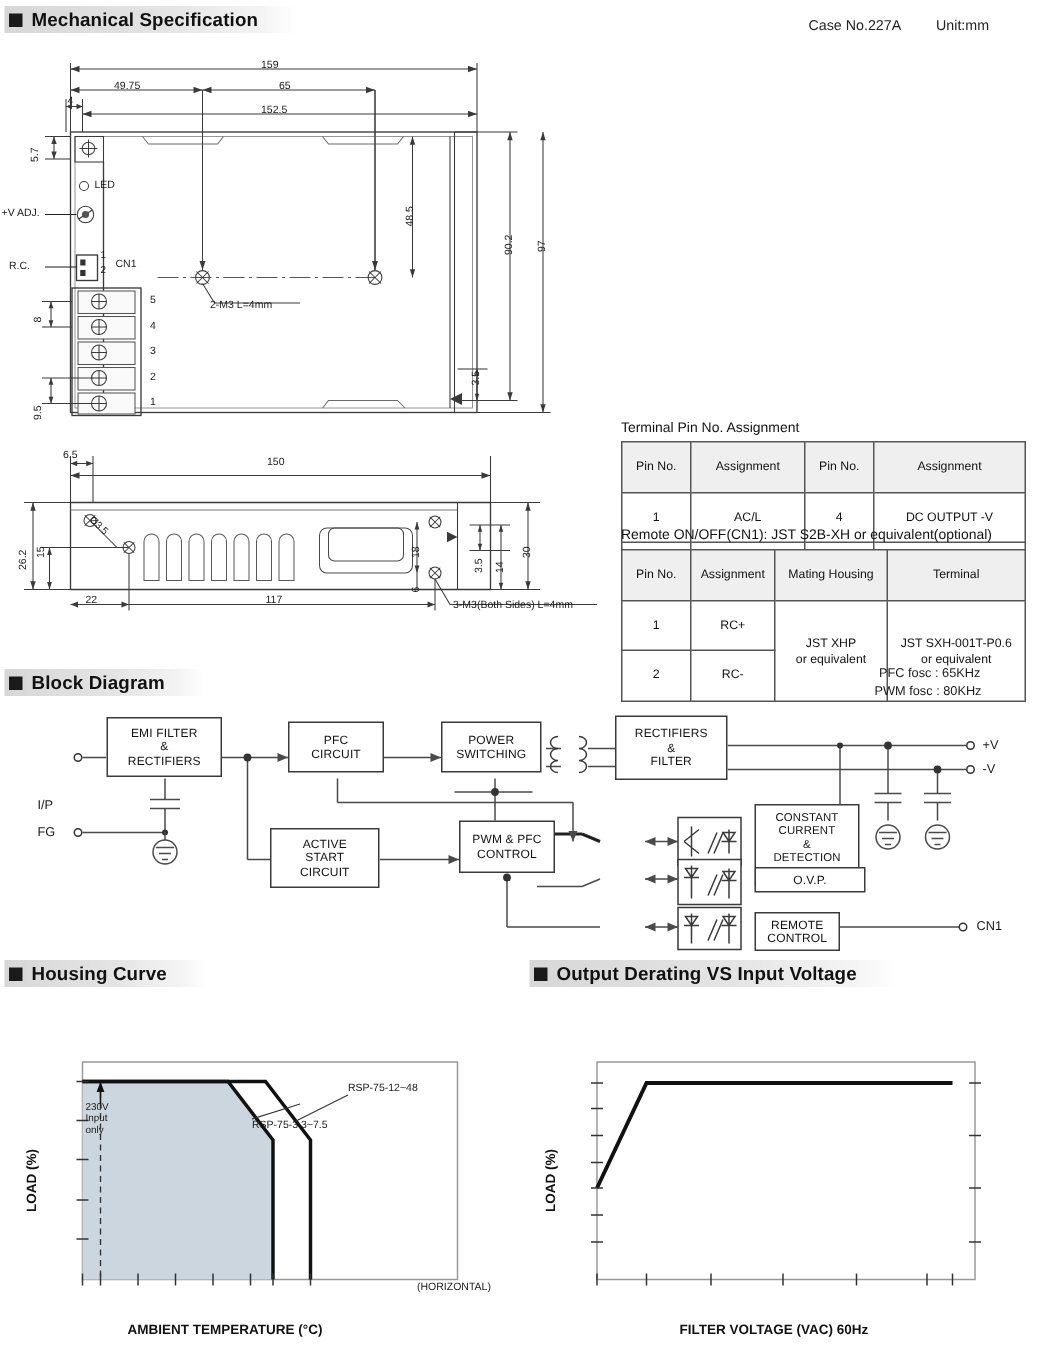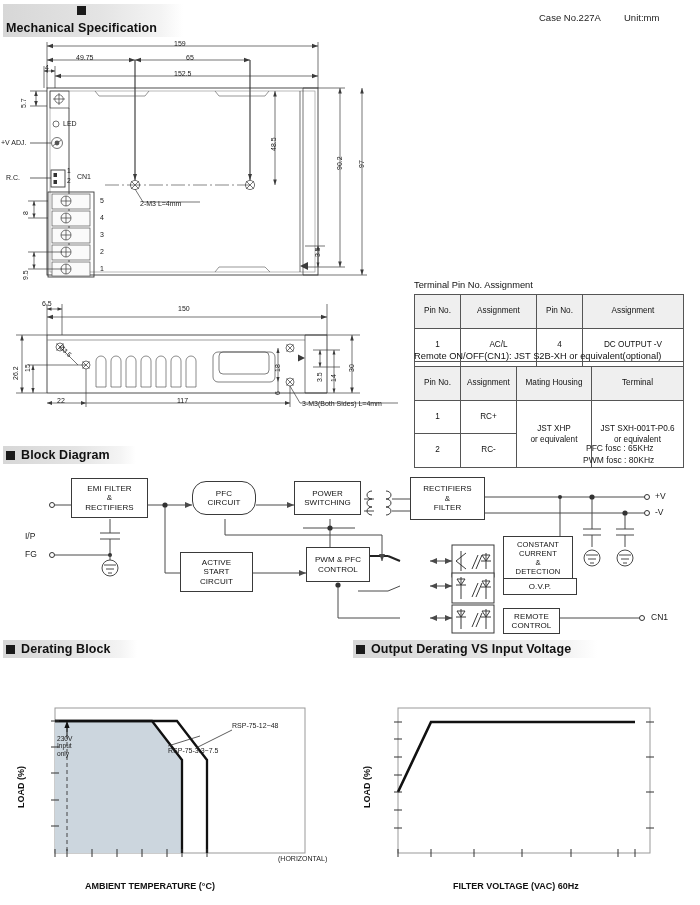--- a/index.html
+++ b/index.html
@@ -114,21 +114,21 @@
     color: #111;
     white-space: nowrap;
   }
   svg { display: block; }
 </style>
 </head>
 <body>
 
 <div id="page">
 
-  <div class="sec-head" style="left:3px; top:4px;flex-direction:column;">
+  <div class="sec-head" style="left:3px; top:4px;">
     <span class="sq"></span>
     <span class="txt">Mechanical Specification</span>
   </div>
   <div class="hdr-right" style="left:539px; top:12px;">Case No.227A</div>
   <div class="hdr-right" style="left:624px; top:12px;">Unit:mm</div>
 
   <svg width="400" height="250" style="position:absolute; left:0; top:30px;">
     <g stroke="#3a3a3a" fill="none" stroke-width="0.7">
 
       <line x1="47" y1="12" x2="47" y2="58"></line>
@@ -588,21 +588,21 @@
       <rect x="452" y="132" width="42" height="28" fill="#fff"></rect>
       <path d="M461 136 v20 M456 144 h10 M461 144 l-4 -6 h8 z" fill="#fff"></path>
       <path d="M472 154 l6 -14 M476 154 l6 -14"></path>
       <path d="M486 136 v20 M481 144 h10 M486 144 l-4 -6 h8 z" fill="#fff"></path>
     </g>
   </svg>
 
   <div class="blk" style="left:71px; top:478px; width:77px; height:40px;">
     <span>EMI FILTER<br>&amp;<br>RECTIFIERS</span>
   </div>
-  <div class="blk" style="left:192px; top:481px; width:64px; height:34px;border-radius:14px;">
+  <div class="blk" style="left:192px; top:481px; width:64px; height:34px;">
     <span>PFC<br>CIRCUIT</span>
   </div>
   <div class="blk" style="left:294px; top:481px; width:67px; height:34px;">
     <span>POWER<br>SWITCHING</span>
   </div>
   <div class="blk" style="left:410px; top:477px; width:75px; height:43px;">
     <span>RECTIFIERS<br>&amp;<br>FILTER</span>
   </div>
   <div class="blk" style="left:180px; top:552px; width:73px; height:40px;">
     <span>ACTIVE<br>START<br>CIRCUIT</span>
@@ -626,21 +626,21 @@
   <div class="t s85" style="left:25px; top:550px;">FG</div>
   <div class="term" style="left:644px; top:494px;"></div>
   <div class="t s85" style="left:655px; top:492px;">+V</div>
   <div class="term" style="left:644px; top:510px;"></div>
   <div class="t s85" style="left:655px; top:508px;">-V</div>
   <div class="term" style="left:639px; top:615px;"></div>
   <div class="t s85" style="left:651px; top:613px;">CN1</div>
 
   <div class="sec-head" style="left:3px; top:640px;">
     <span class="sq"></span>
-    <span class="txt">Derating Block</span>
+    <span class="txt">Housing Curve</span>
   </div>
 
   <div class="chart-wrap" style="left:0; top:668px; width:350px; height:237px;">
     <svg width="350" height="200">
 
       <rect x="55" y="40" width="250" height="145" fill="#fff" stroke="#999" stroke-width="1"></rect>
 
       <polygon points="55,53 152,53 182,92 182,185 55,185" fill="#ccd6de" stroke="none"></polygon>
 
       <line x1="67" y1="53" x2="67" y2="185" stroke="#333" stroke-width="0.9" stroke-dasharray="4 3"></line>

